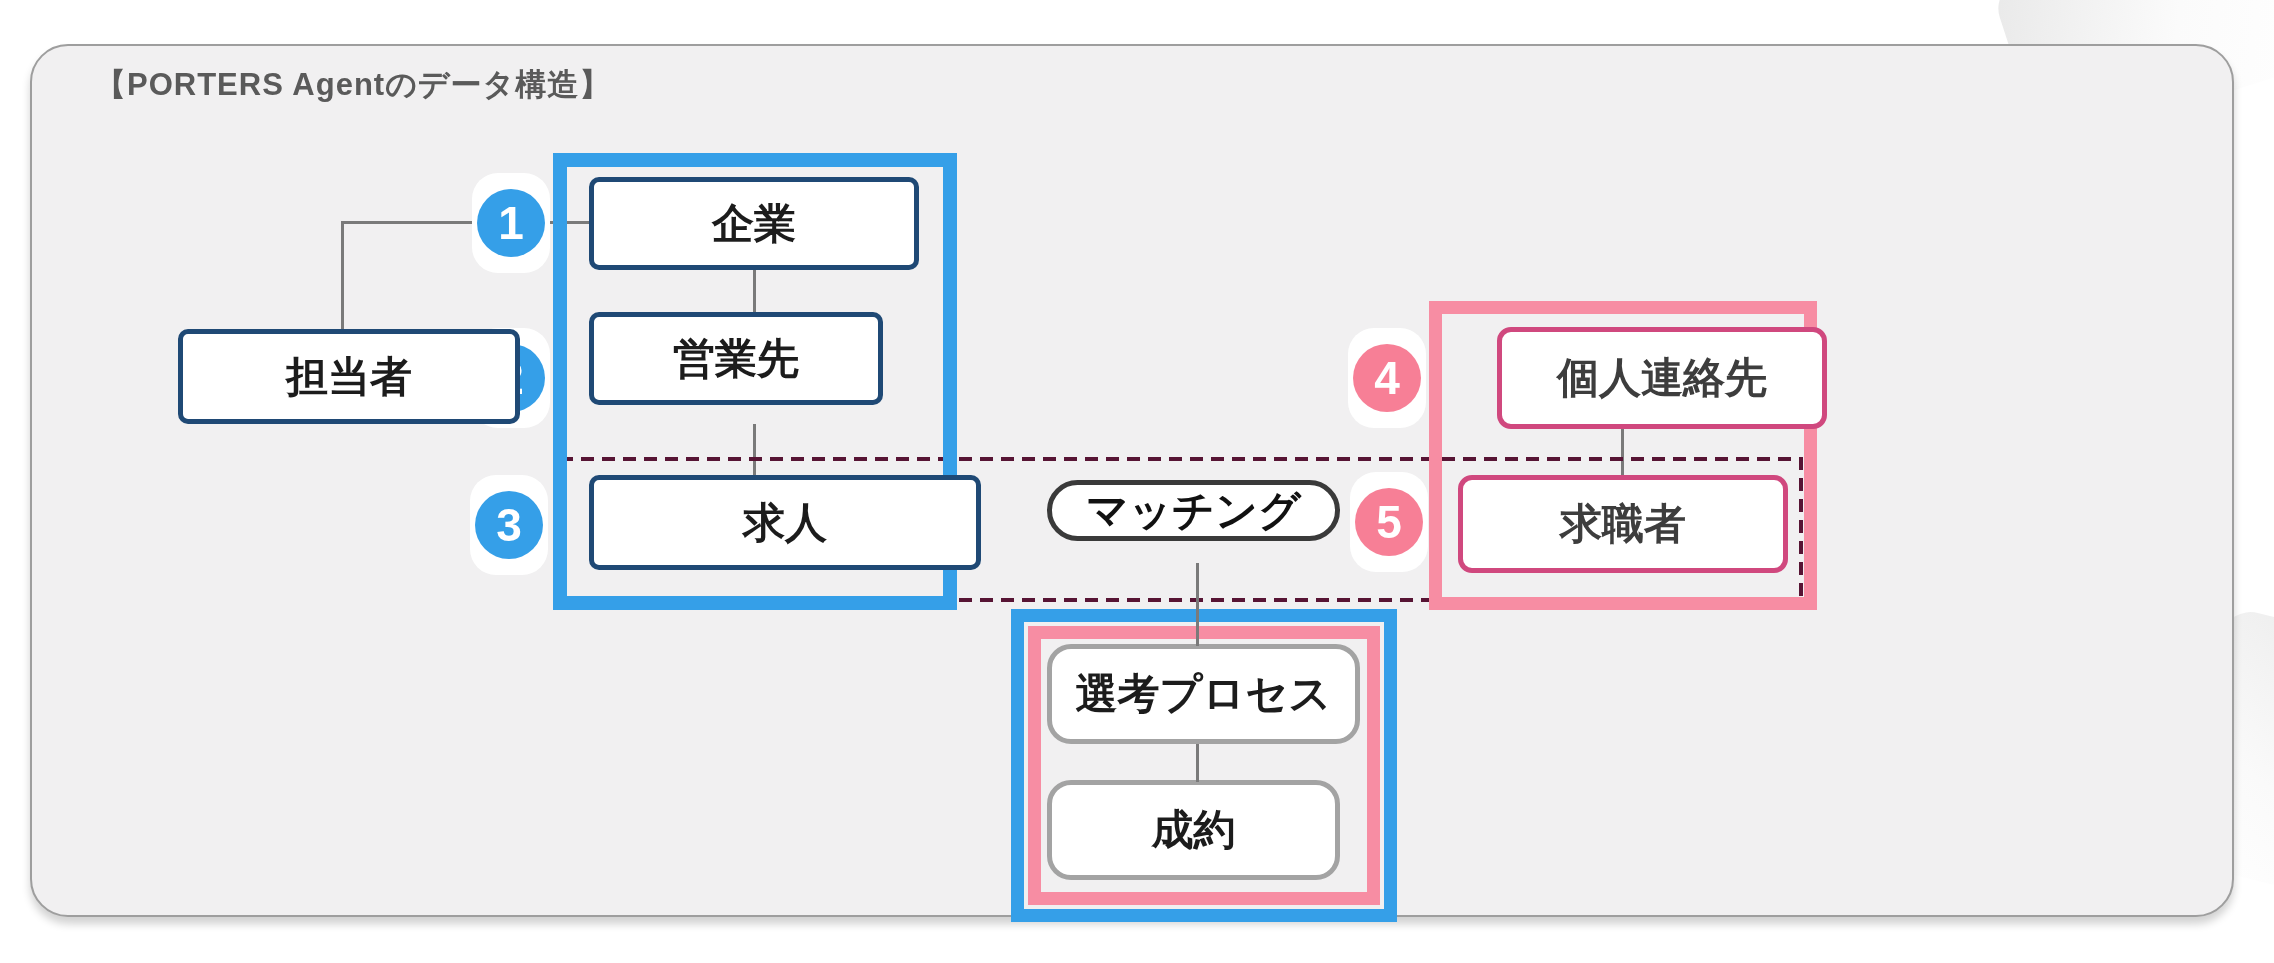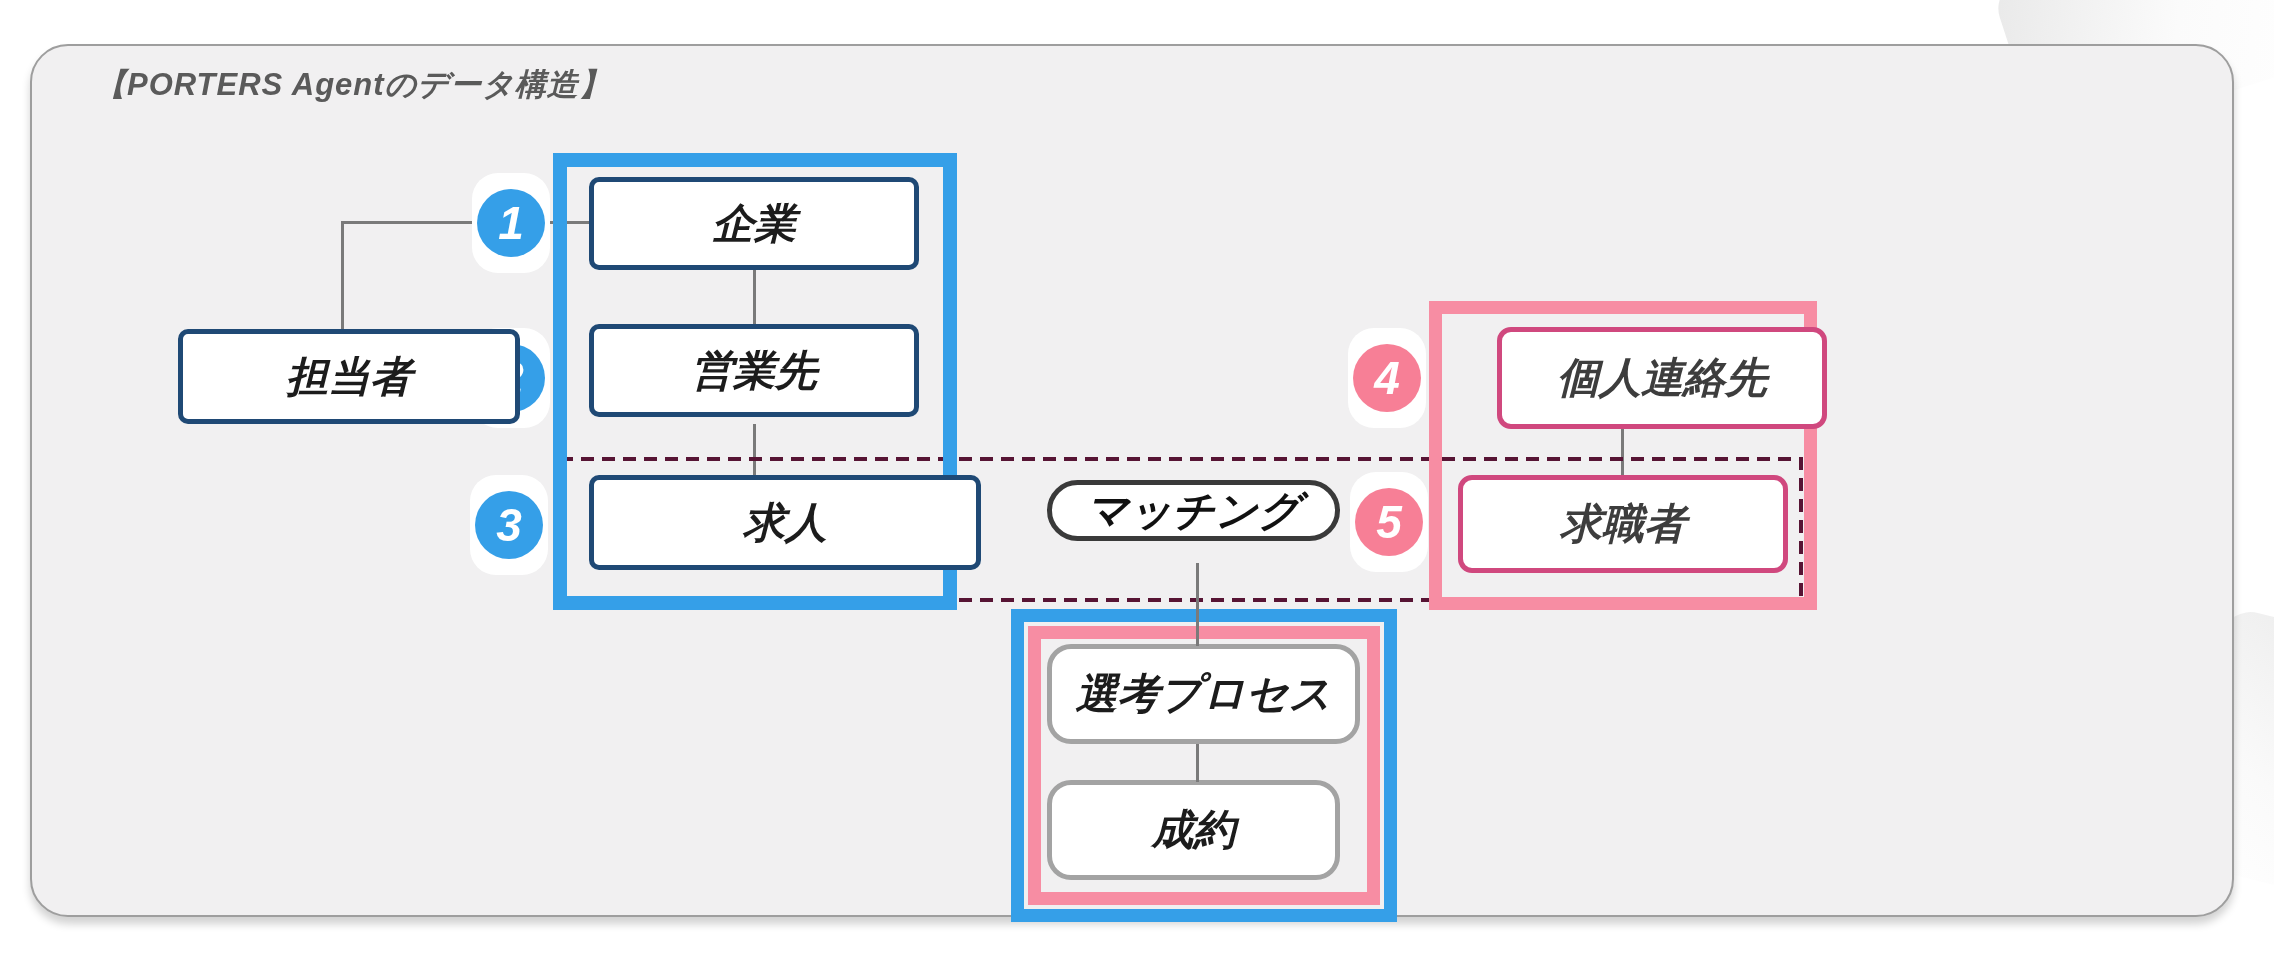--- a/index.html
+++ b/index.html
@@ -1,18 +1,18 @@
 <!DOCTYPE html>
 <html><head>
 <meta charset="utf-8">
 <style>
   html,body{margin:0;padding:0;background:#ffffff;}
   body{width:2274px;height:963px;overflow:hidden;
        font-family:"Liberation Sans","DejaVu Sans",sans-serif;}
-  #stage{position:relative;width:2274px;height:963px;background:#ffffff;font-style:italic;}
+  #stage{position:relative;width:2274px;height:963px;background:#ffffff;}
 
   
   .decor{position:absolute;z-index:0;}
   #decor-tr{left:2010px;top:-60px;width:300px;height:170px;
     background:linear-gradient(115deg,#e9e9e9 0%,#fbfbfb 55%,#ffffff 100%);
     transform:rotate(-18deg);border-radius:28px;}
   #decor-r{left:2195px;top:620px;width:150px;height:260px;
     background:linear-gradient(205deg,#ececec 0%,#fafafa 60%,#ffffff 100%);
     transform:rotate(14deg);border-radius:30px;}
 
@@ -43,21 +43,21 @@
   
   .node{position:absolute;box-sizing:border-box;background:#ffffff;z-index:6;
     display:flex;align-items:center;justify-content:center;
     font-size:42px;font-weight:600;color:#1c1c1c;}
   .navy{border:5px solid #1f4975;border-radius:10px;}
   .magenta{border:5px solid #d0487e;border-radius:14px;}
   .yellow{border:5px solid #a3a3a3;border-radius:24px;}
 
   #node-manager{left:178px;top:329px;width:342px;height:95px;}
   #node-company{left:589px;top:177px;width:330px;height:93px;}
-  #node-sales-lead{left:589px;top:324px;width:330px;height:93px;}
+  #node-sales-lead{left:589px;top:312px;width:294px;height:93px;}
   #node-job{left:589px;top:475px;width:392px;height:95px;}
   #node-personal-contact{left:1458px;top:327px;width:330px;height:102px;color:#3d3d3d;margin-left:39px;}
   #node-candidate{left:1458px;top:475px;width:330px;height:98px;color:#3d3d3d;}
   #node-selection{left:1047px;top:644px;width:313px;height:100px;}
   #node-placement{left:1047px;top:780px;width:293px;height:100px;}
 
   #matching-pill{position:absolute;left:1047px;top:480px;width:293px;height:61px;z-index:6;
     box-sizing:border-box;background:#ffffff;border:5px solid #3a3a3a;border-radius:42px;
     display:flex;align-items:center;justify-content:center;
     font-size:42px;font-weight:bold;color:#111111;}

